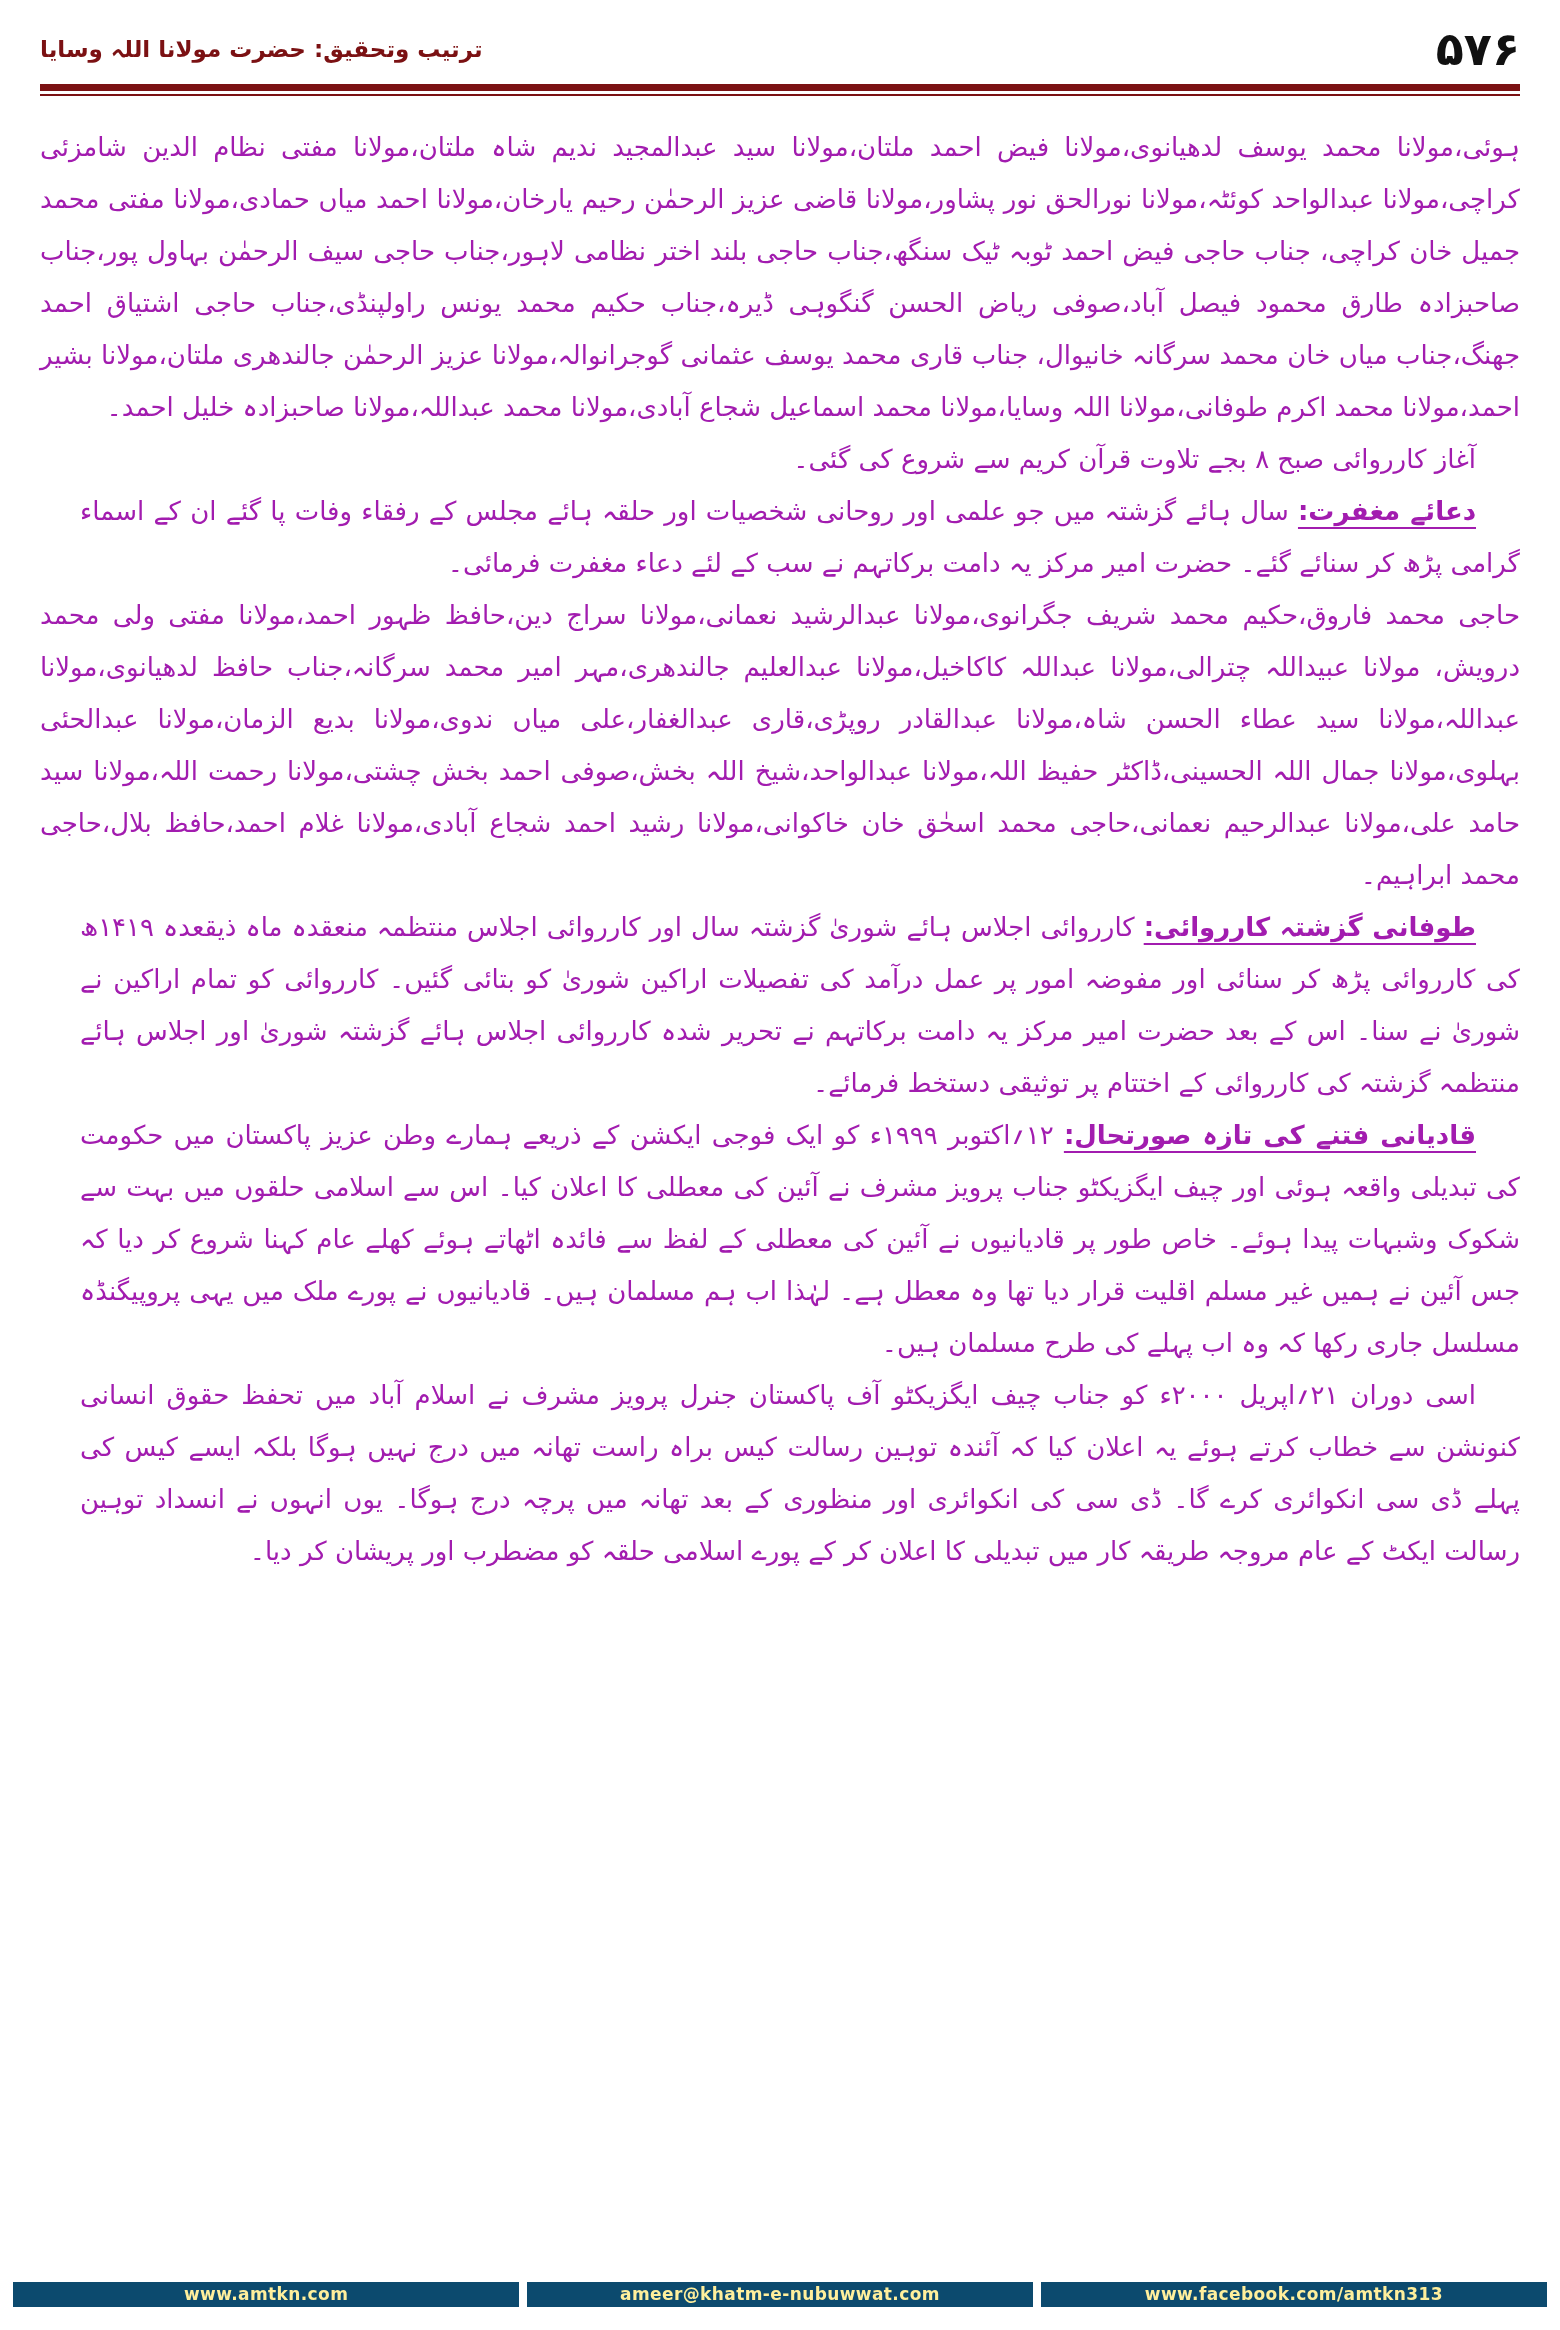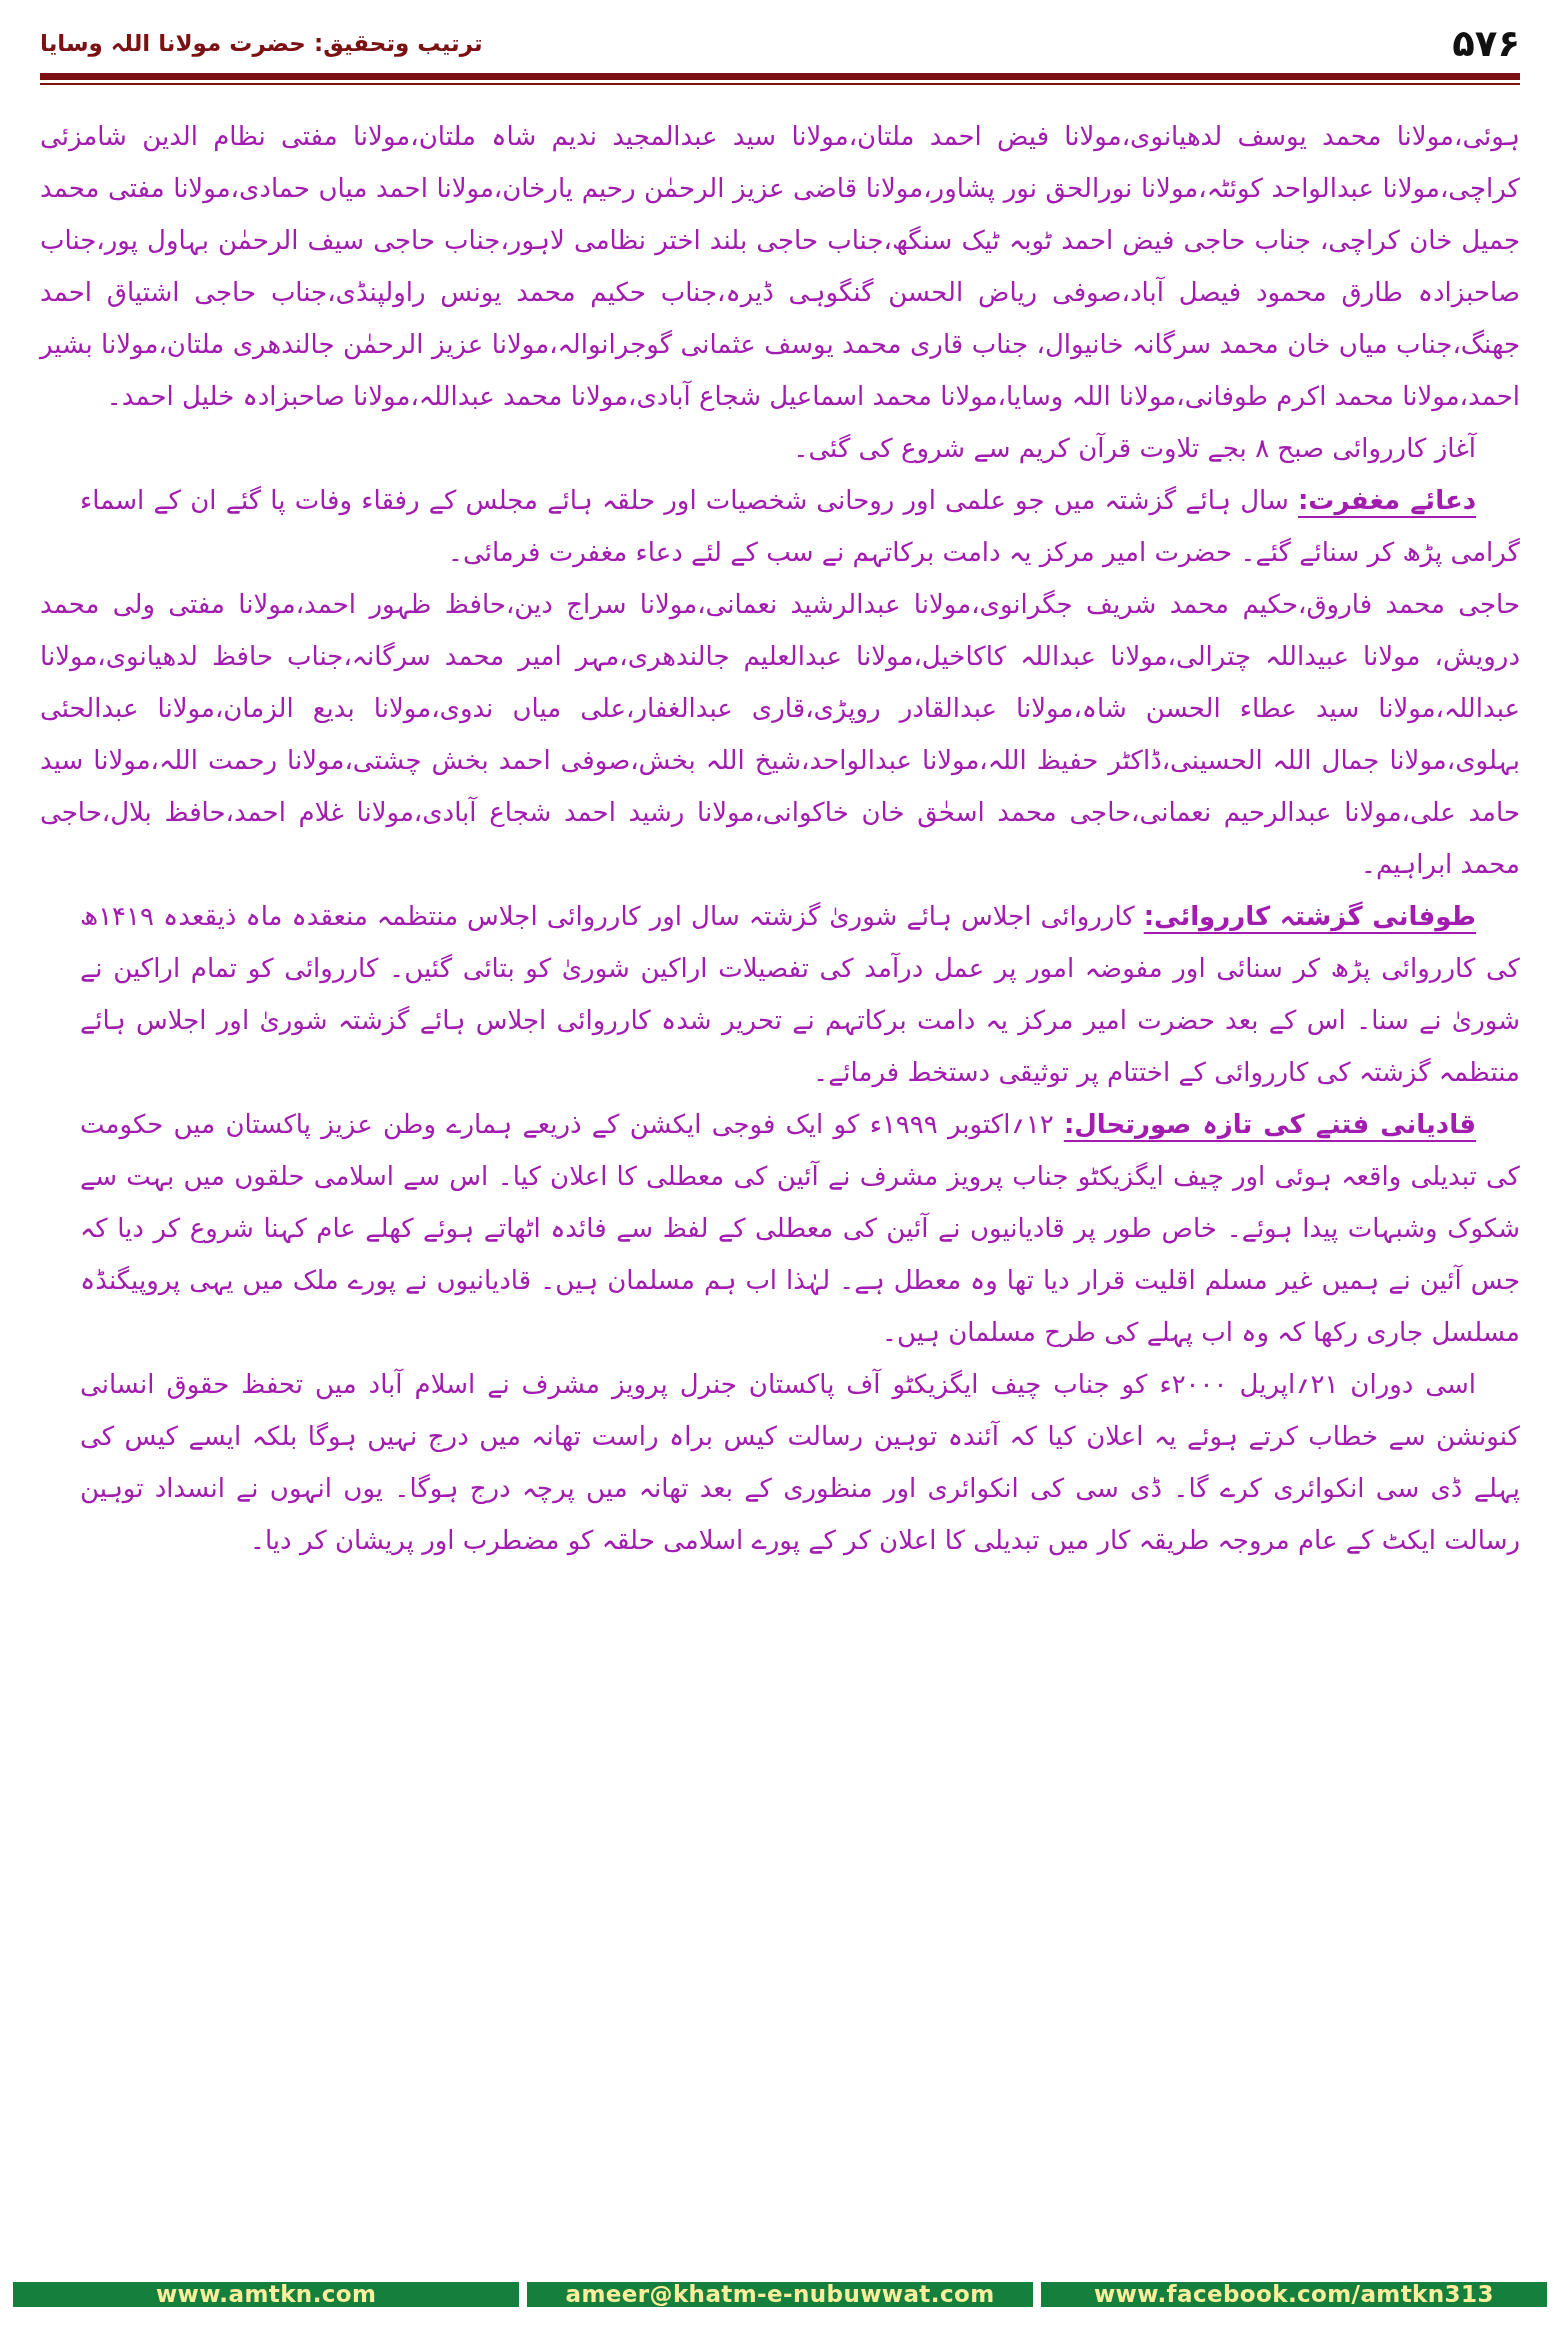--- a/index.html
+++ b/index.html
@@ -24,21 +24,21 @@
     align-items:center;
     color:#7b1113;
   }
   .header-side {
     font-size:23px;
     font-weight:bold;
     line-height:1.5;
     white-space:nowrap;
   }
   .page-number {
-    font-size:37px;
+    font-size:46px;
     font-weight:bold;
     color:#111111;
     letter-spacing:1.7px;
   }
   .rule {
     margin-top:8.4px;
     height:11.8px;
     border-top:7.6px solid #7b1113;
     border-bottom:2.5px solid #7b1113;
   }
@@ -62,23 +62,23 @@
   .footer {
     position:absolute;
     left:13.4px; right:13.4px; bottom:23.5px;
     display:flex;
     direction:ltr;
     gap:8.4px;
     height:37px;
   }
   .footer-seg {
     flex:1;
-    background:#15803d;
+    background:#0c4a6e;
     color:#ffef9c;
-    font-size:23px;
+    font-size:17px;
     font-weight:bold;
     display:flex;
     align-items:center;
     justify-content:center;
     letter-spacing:0.4px;
     margin-top:12px;
   }
 </style>
 </head>
 <body>

